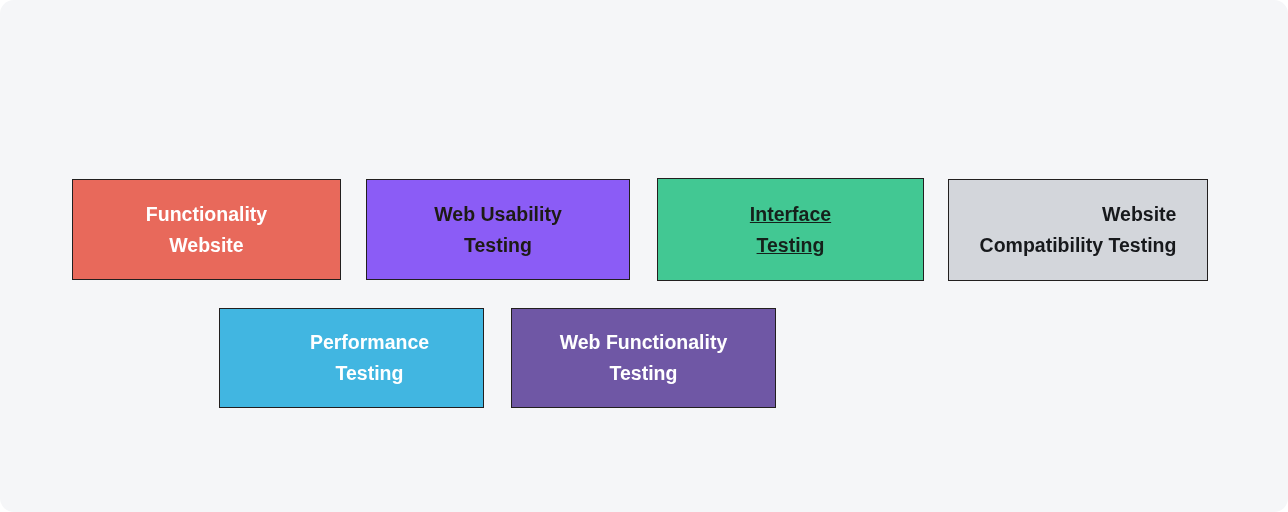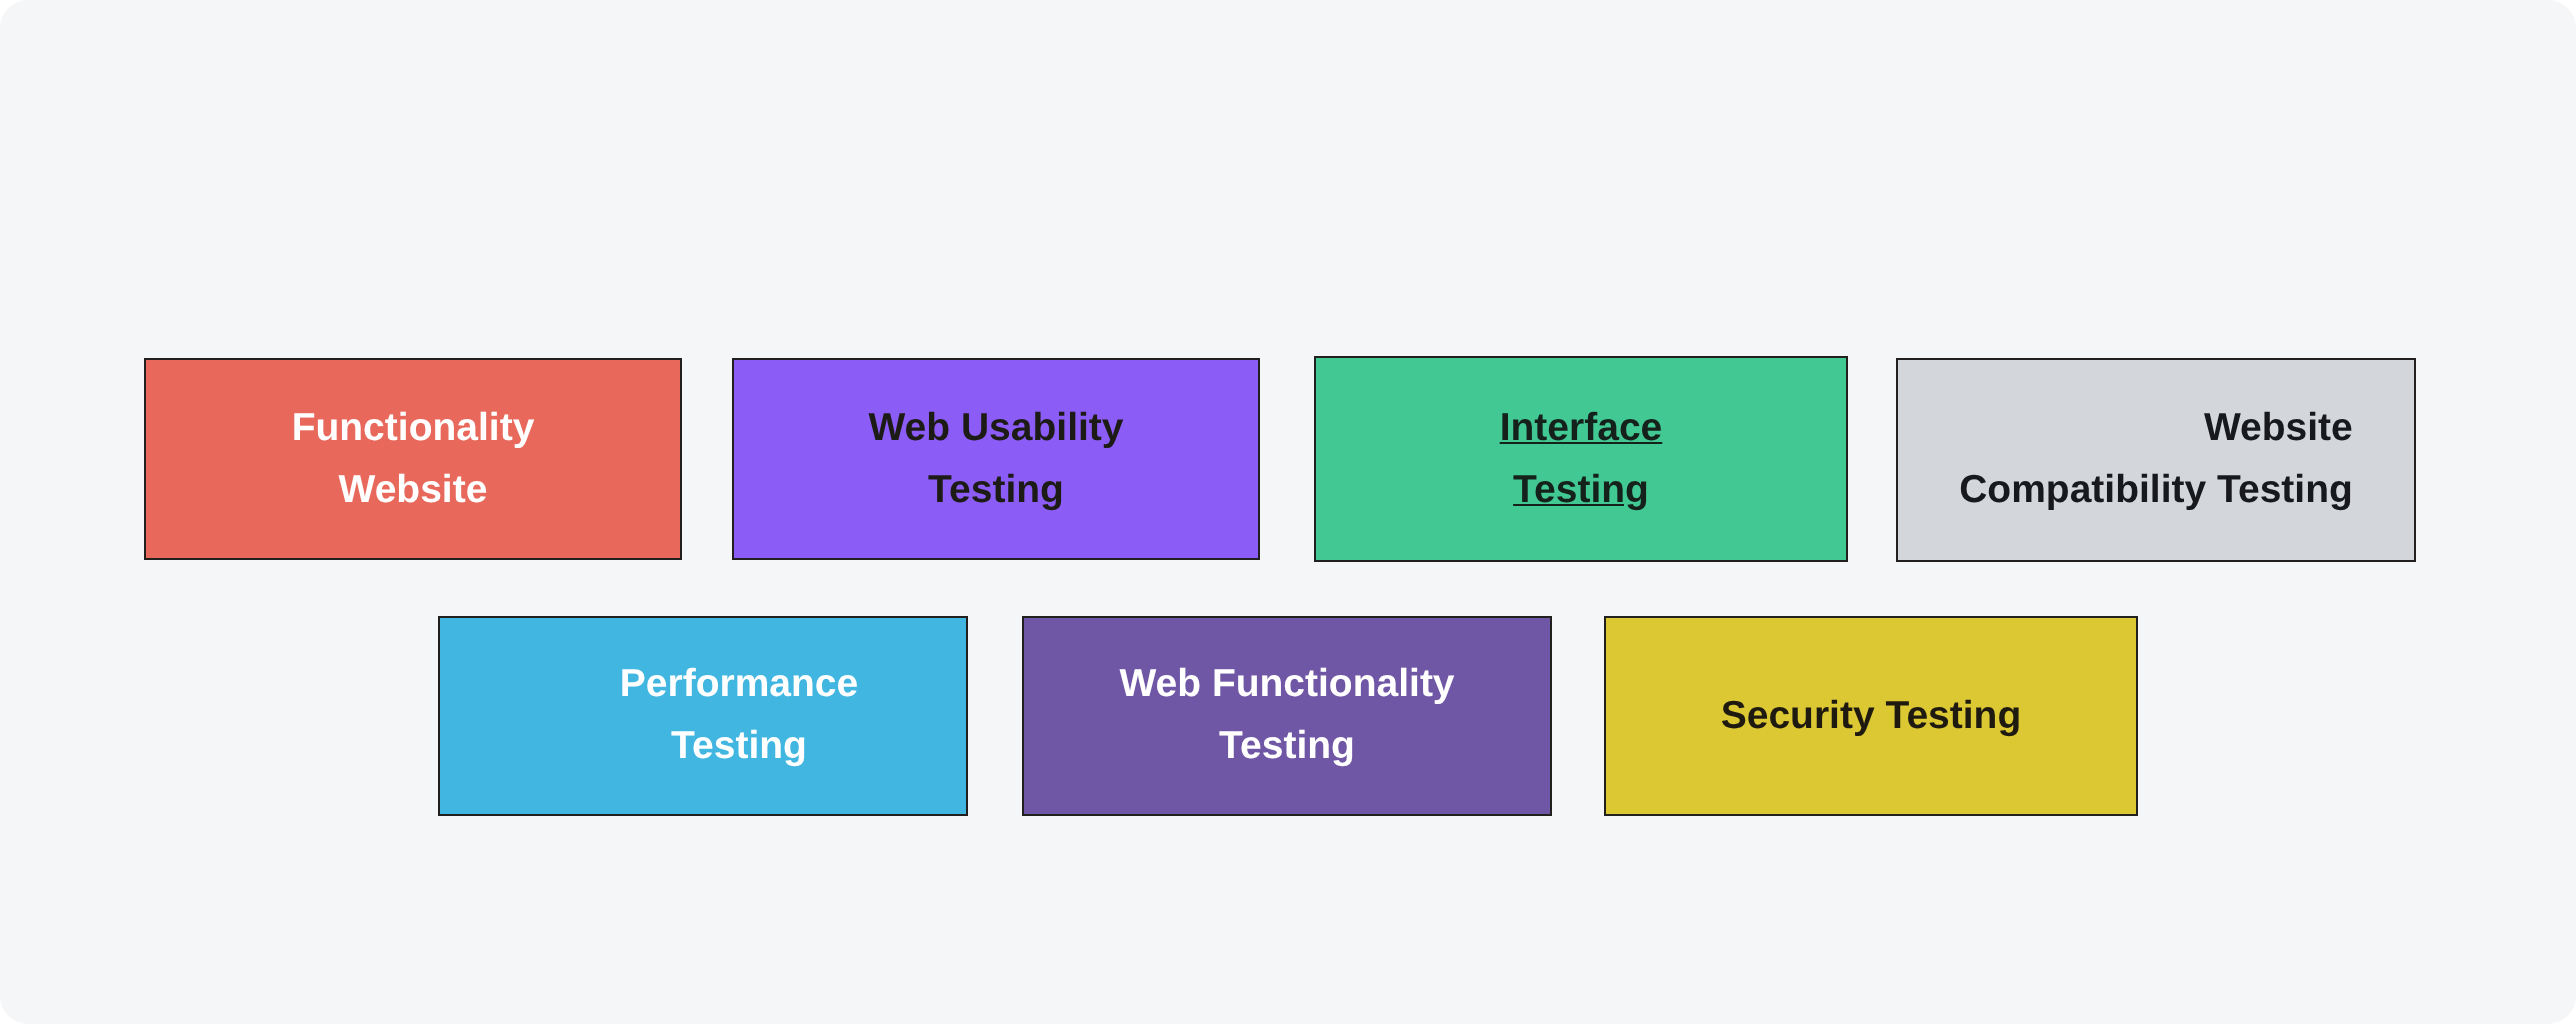--- a/index.html
+++ b/index.html
@@ -72,16 +72,13 @@
 Compatibility Testing</span>
   </div>
   <div class="box b4" style="background: rgb(65, 182, 225); color: rgb(255, 255, 255); border-color: rgb(34, 31, 31); padding-left: 36px;">
     <span>Performance
 Testing</span>
   </div>
   <div class="box b5" style="background: rgb(111, 87, 165); color: rgb(255, 255, 255); border-color: rgb(34, 31, 31);">
     <span>Web Functionality
 Testing</span>
   </div>
-  <div class="box b6" style="background: rgb(220, 200, 51); color: rgb(30, 26, 16); border-color: rgb(34, 31, 31);">
-    <span>Security Testing</span>
-  </div>
 </div>
 
 </body></html>

